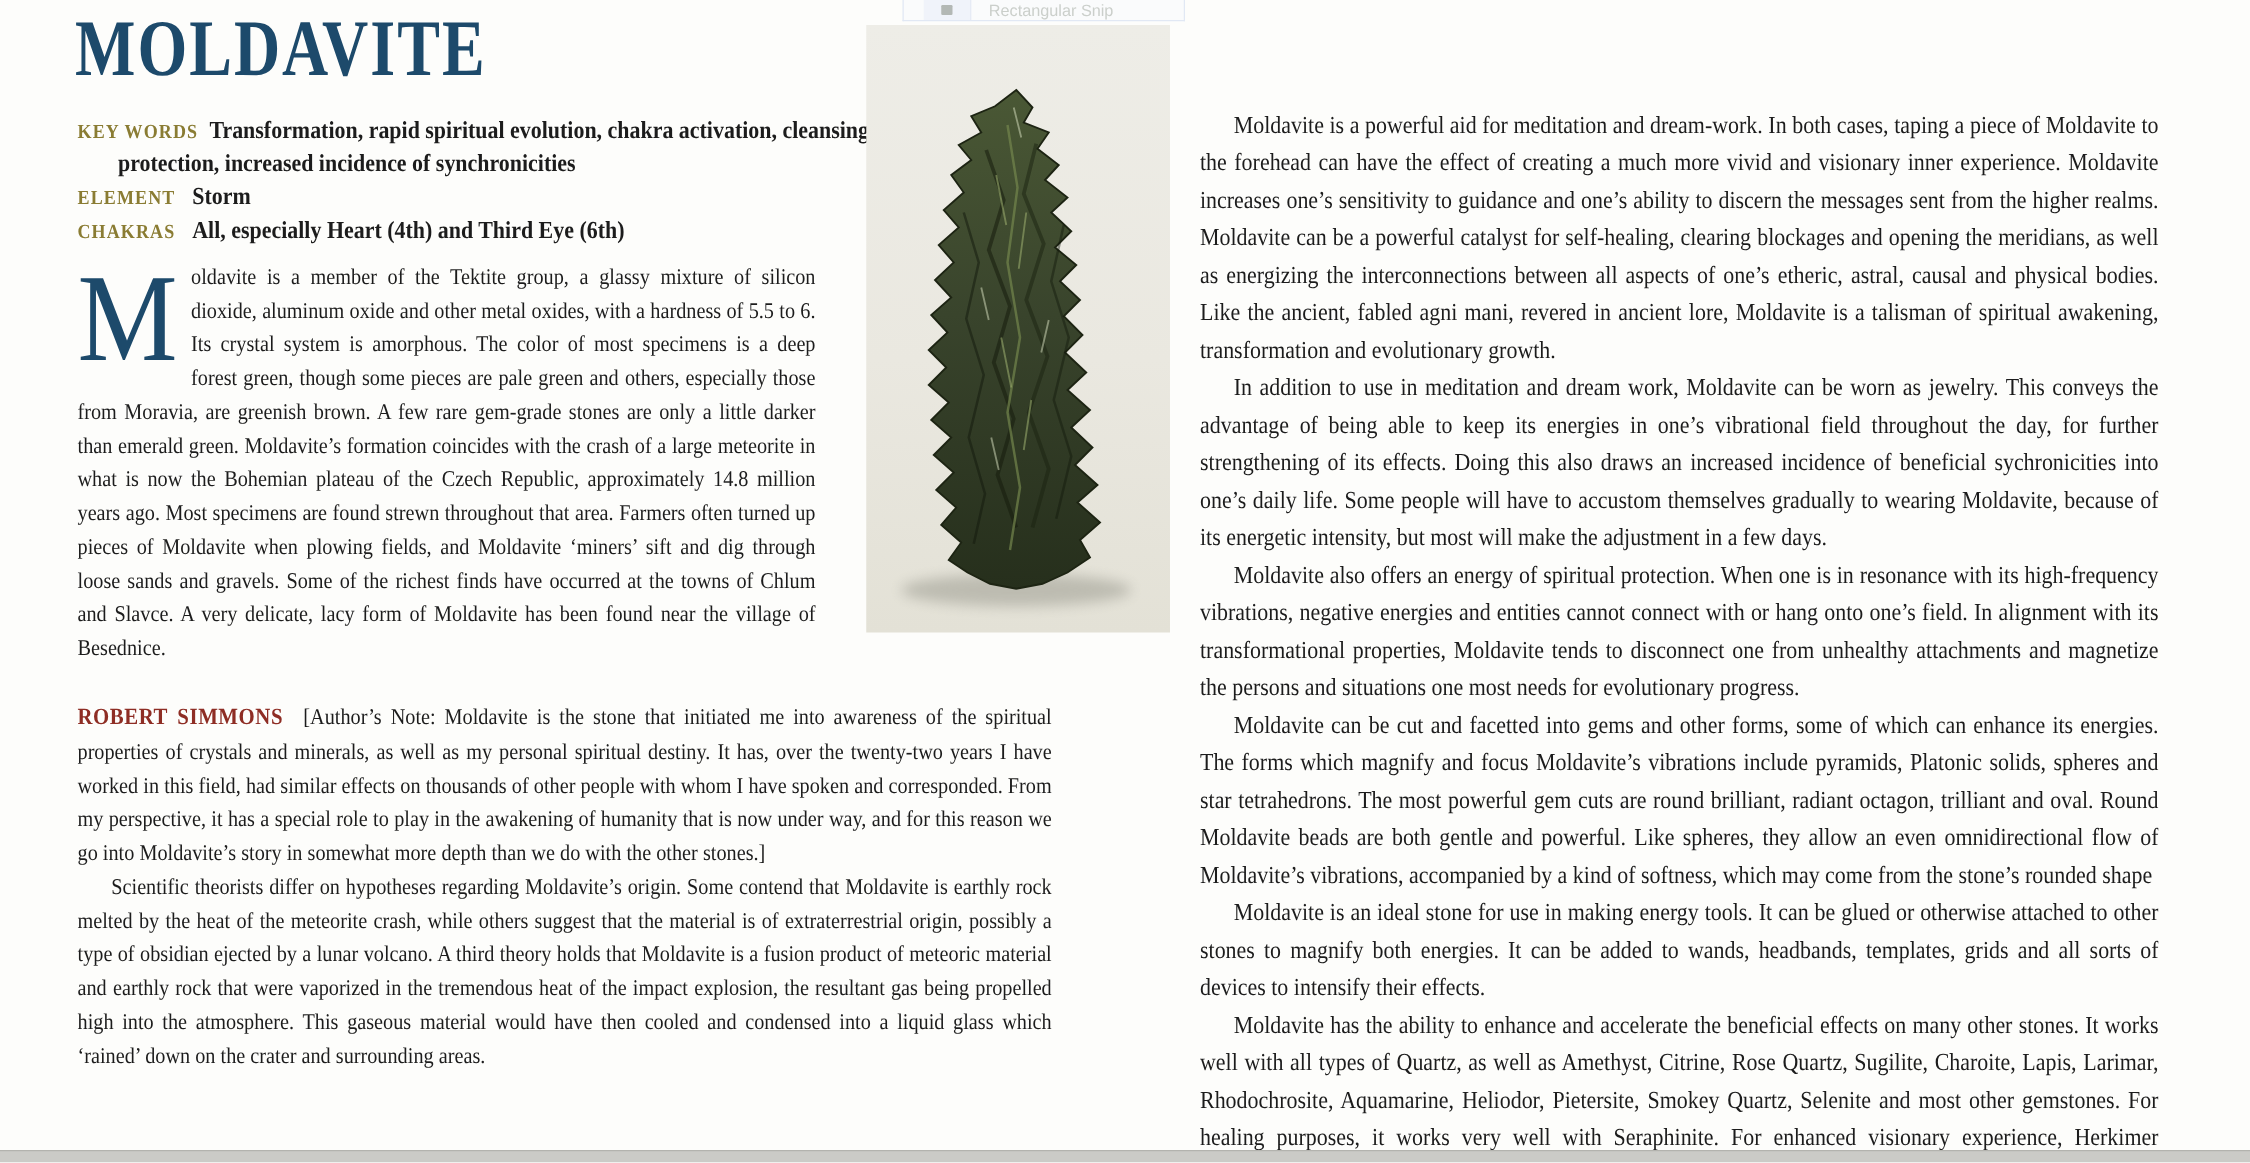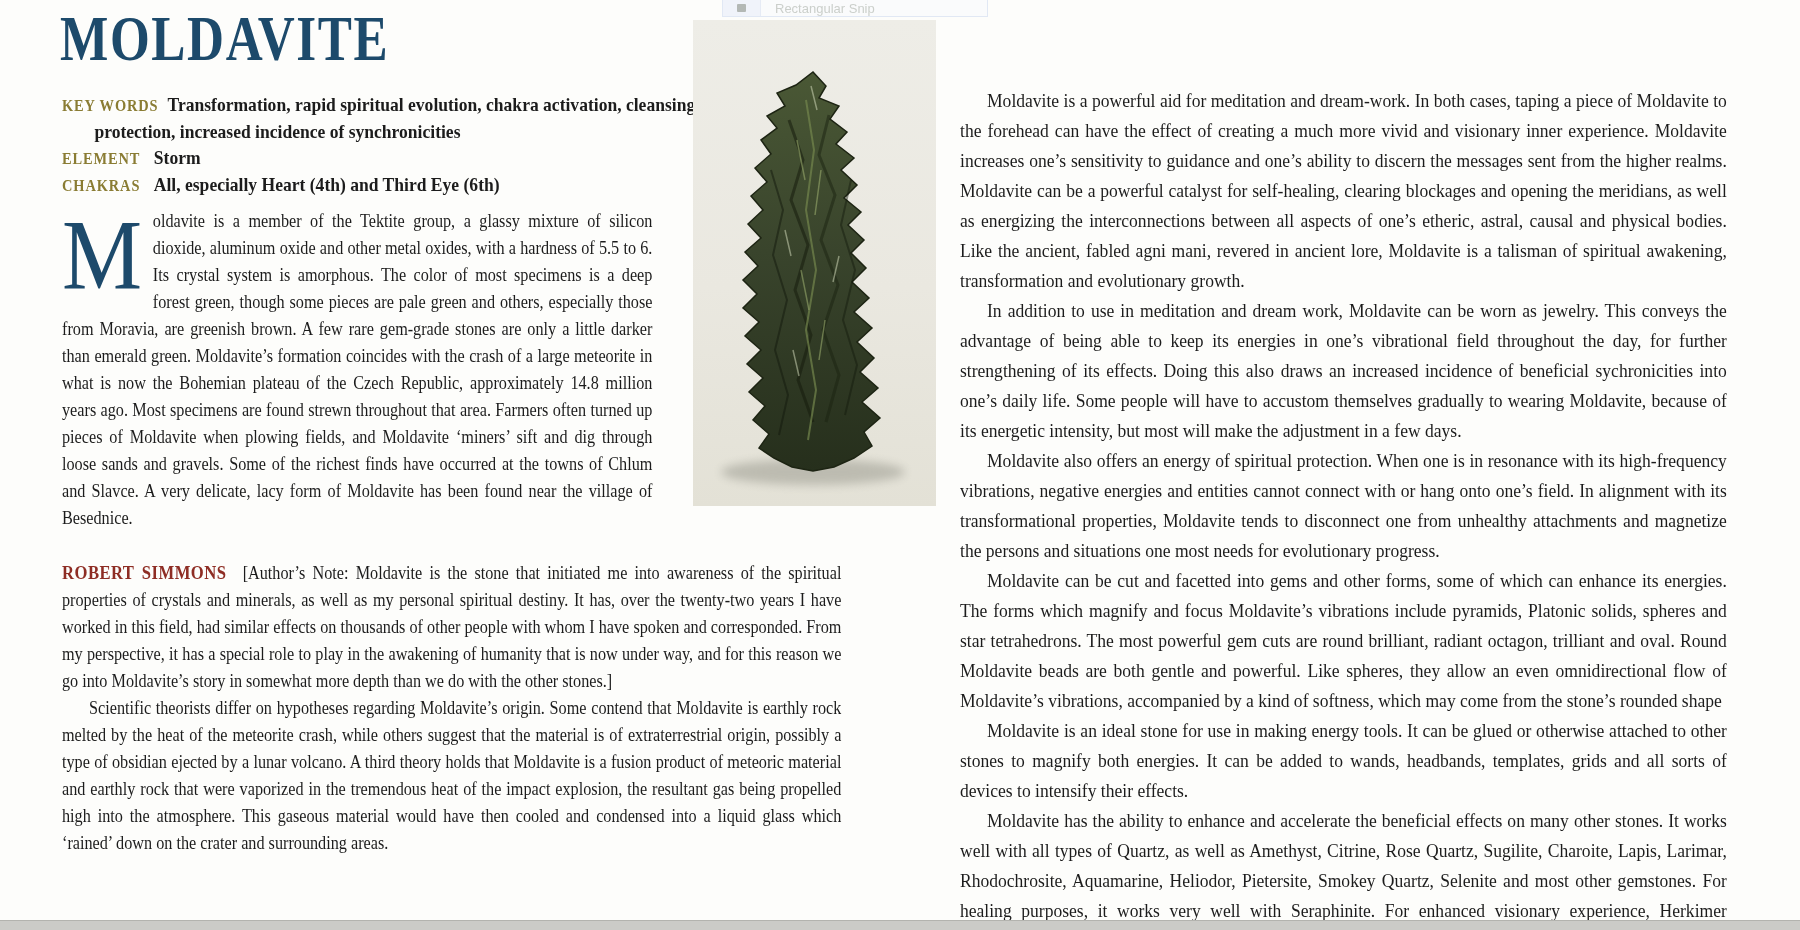--- a/index.html
+++ b/index.html
@@ -61,24 +61,24 @@
     letter-spacing:.5px;margin-right:18px;
   }
   
   .photo{
     position:absolute;left:693px;top:20px;width:243px;height:486px;
     background:linear-gradient(180deg,#eeede7 0%,#eae8e0 55%,#e3e1d6 100%);
   }
   .photo svg{display:block;width:100%;height:100%;}
   
   .snip{
-    position:absolute;left:722px;top:0;width:266px;height:17px;
+    position:absolute;left:722px;top:0;width:226px;height:17px;
     display:flex;align-items:center;
     background:#fafbfd;border:1px solid #dde5f3;border-top:none;
-    box-sizing:border-box;opacity:.85;
+    box-sizing:border-box;opacity:.85;padding-left:16px;
   }
   .snip-icon-cell{
     width:38px;height:100%;display:flex;align-items:center;justify-content:center;
     background:#eef2fa;border-right:1px solid #e2e8f4;box-sizing:border-box;
   }
   .snip-square{width:9px;height:8px;background:#a7aca9;border-radius:1px;}
   .snip-label{
     font-family:"Liberation Sans", sans-serif;
     font-size:13px;color:#c3c8c3;padding-left:14px;white-space:nowrap;
   }

